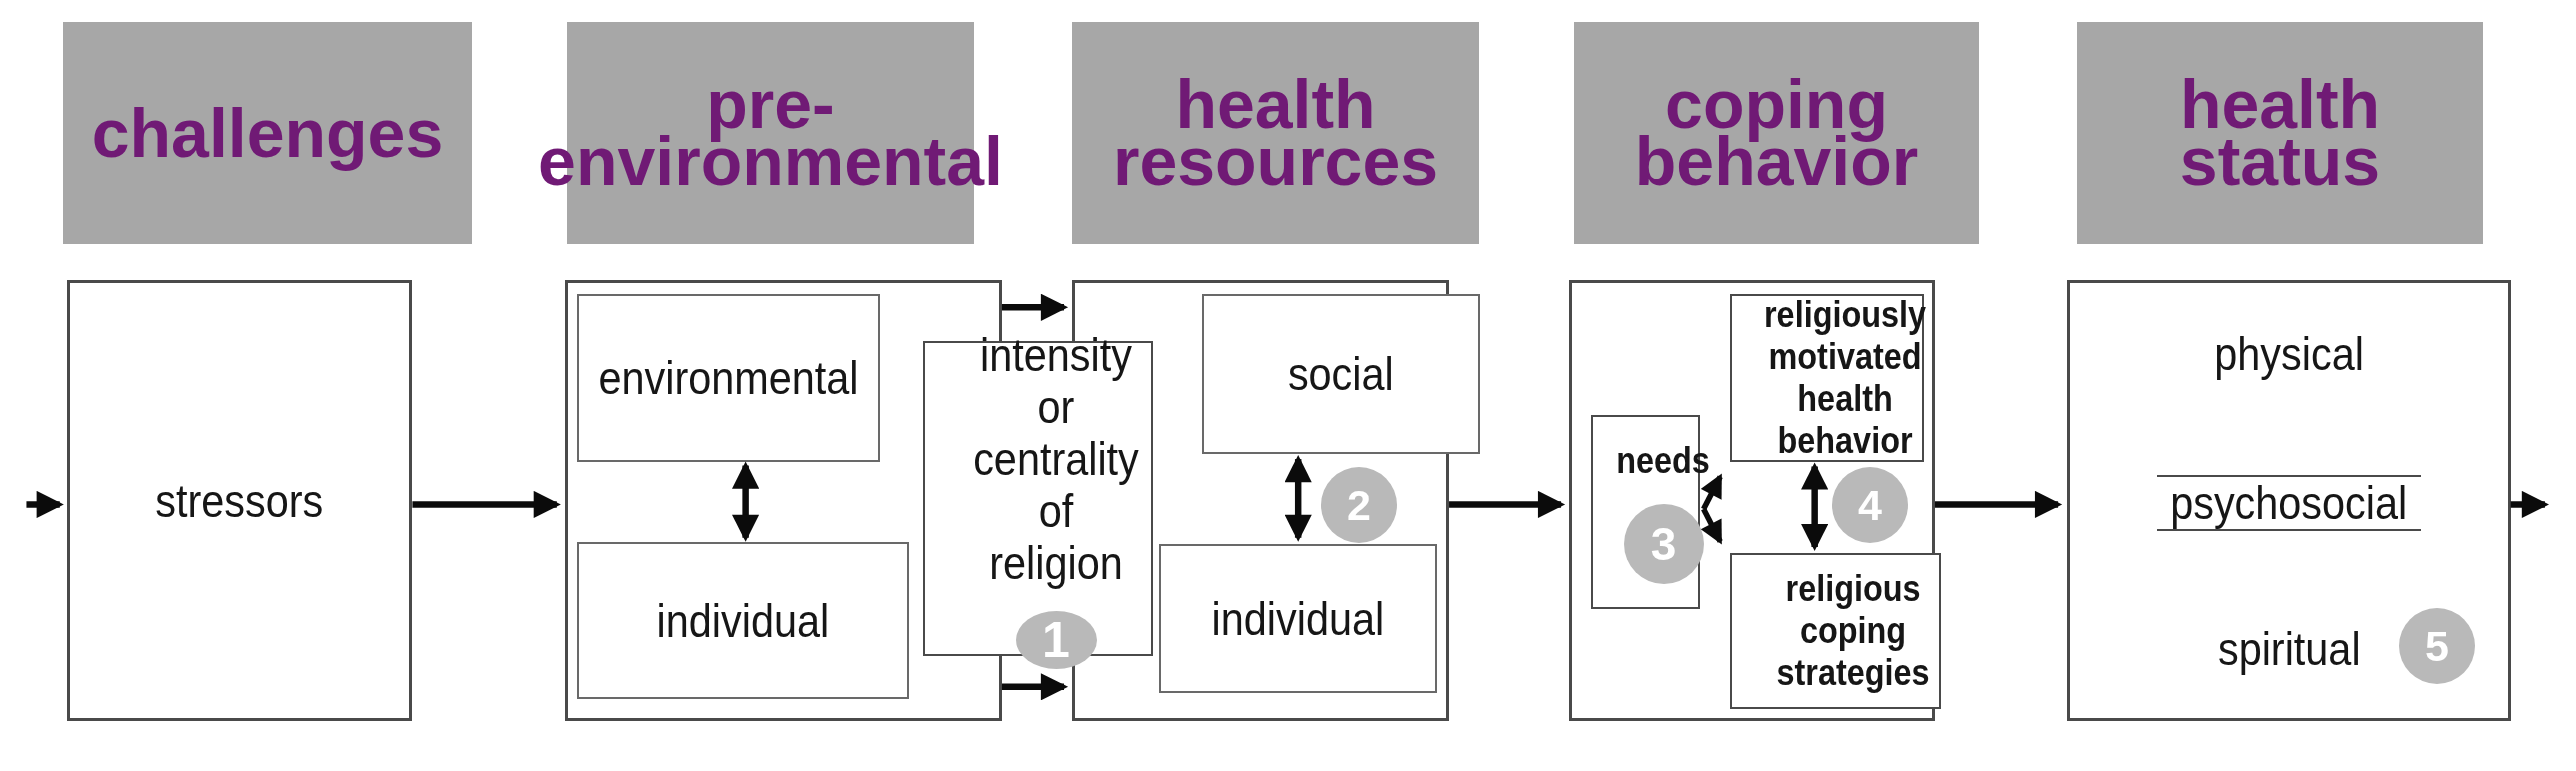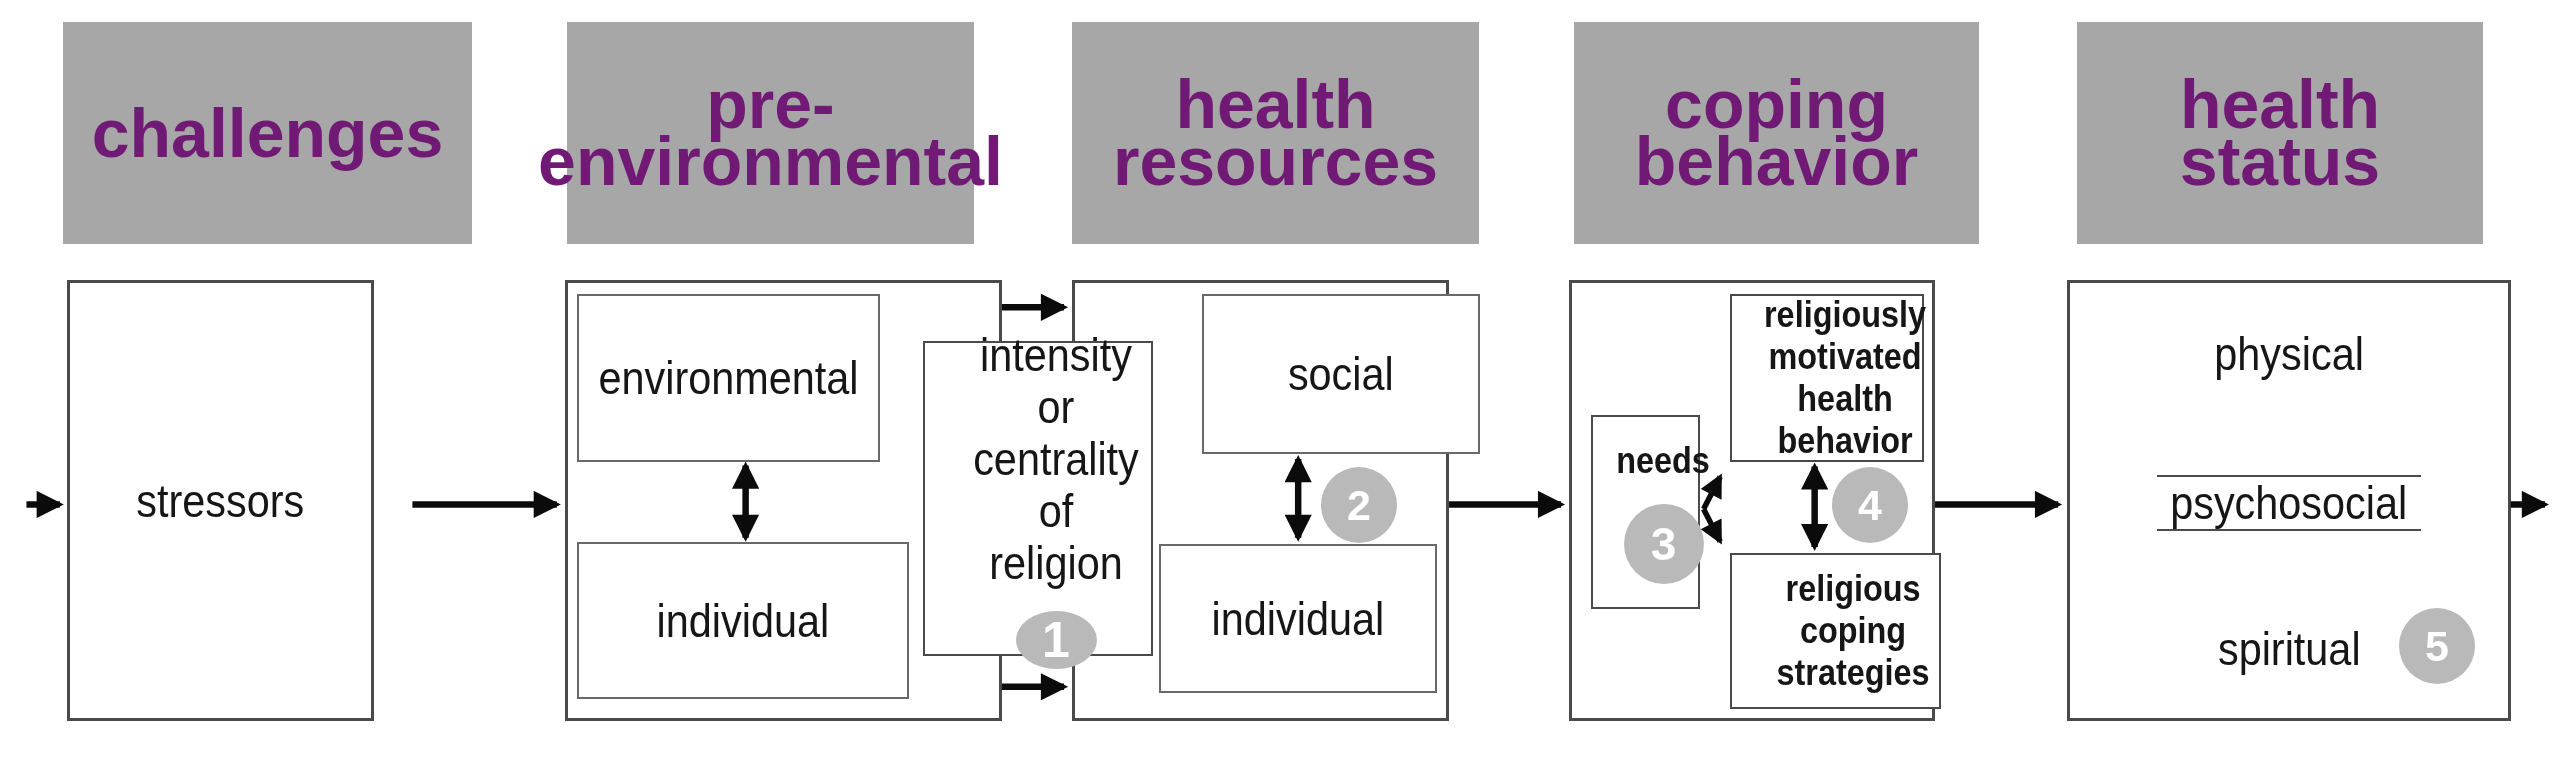--- a/index.html
+++ b/index.html
@@ -62,21 +62,21 @@
   </div>
   <div class="hdr" style="left:1574px;width:405px;">
     <span>coping
 behavior</span>
   </div>
   <div class="hdr" style="left:2077px;width:406px;">
     <span>health
 status</span>
   </div>
 
-  <div class="obox" style="left:67px;top:280px;width:307px;height:441px;">
+  <div class="obox" style="left:67px;top:280px;width:345px;height:441px;">
     <span class="lbl">stressors</span>
   </div>
 
   <div class="obox" style="left:565px;top:280px;width:437px;height:441px;"></div>
   <div class="ibox" style="left:577px;top:294px;width:303px;height:168px;">
     <span class="lbl">environmental</span>
   </div>
   <div class="ibox" style="left:577px;top:542px;width:332px;height:157px;">
     <span class="lbl">individual</span>
   </div>

